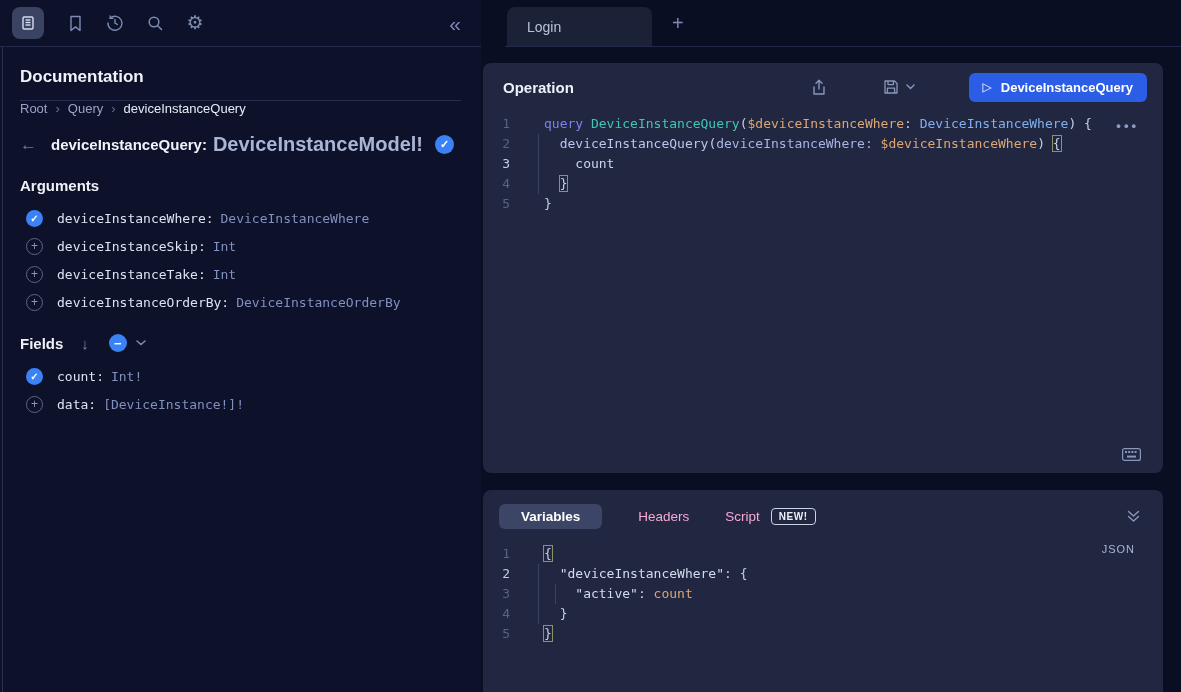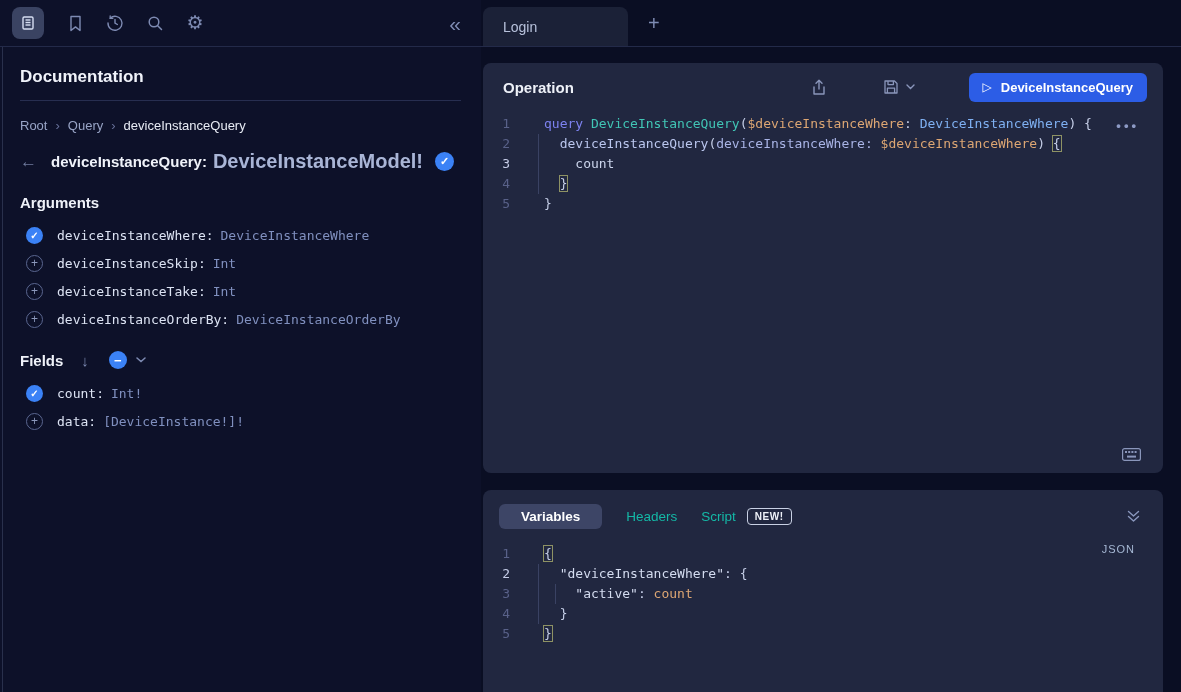--- a/index.html
+++ b/index.html
@@ -16,21 +16,21 @@
   .doc-header{height:47px;display:flex;align-items:center;padding:0 16px 0 12px;border-bottom:1px solid #232a49;box-sizing:border-box;}
   .icon-btn{width:32px;height:32px;border-radius:8px;background:#3a4362;display:flex;align-items:center;justify-content:center;}
   .hicon{width:18px;height:18px;display:flex;align-items:center;justify-content:center;margin-left:22px;color:#7e8bb3;}
   .hicon svg{display:block;}
   .gear-glyph{font-size:19px;line-height:18px;color:#7e8bb3;}
   .collapse{margin-left:auto;font-size:21px;color:#7e8bb3;line-height:1;padding-right:4px;}
 
   .doc-body{padding:16px 20px 0 20px;position:relative;}
   .doc-title{font-size:17px;font-weight:700;color:#f0f3fa;margin-top:4px;}
   .hr{height:1px;background:#272e50;margin-top:13px;}
-  .crumbs{margin-top:17px;font-size:13px;color:#98a4c6;display:flex;align-items:center;}
+  .crumbs{font-size:13px;color:#98a4c6;display:flex;align-items:center;}
   .crumbs .sep{color:#667099;padding:0 8px;font-size:13px;}
   .crumbs .cur{color:#e8ecf5;}
   .field-head{margin-top:17px;display:flex;align-items:center;height:22px;}
   .back{color:#6f7b9e;font-size:17px;margin-right:14px;line-height:1;}
   .fh-name{font-size:15px;font-weight:700;color:#f0f3fa;}
   .fh-type{font-size:20px;font-weight:700;color:#a9b5d6;margin-left:6px;}
   .chk{border-radius:50%;background:#3b82f6;color:#fff;display:flex;align-items:center;justify-content:center;font-weight:700;flex:none;}
   .chk.lg{width:19px;height:19px;font-size:11px;margin-left:12px;}
   .chk.sm{width:17px;height:17px;font-size:10px;}
   .pluso{width:17px;height:17px;box-sizing:border-box;border:1.5px solid #5a6690;border-radius:50%;color:#8b97ba;display:flex;align-items:center;justify-content:center;font-size:12px;line-height:1;flex:none;}
@@ -38,21 +38,21 @@
   .row{display:flex;align-items:center;height:20px;padding-left:6px;margin-top:8px;}
   .row.first{margin-top:14px;}
   .row .nm{margin-left:14px;font-size:13px;color:#dce3f3;}
   .row .tp{margin-left:7px;font-size:13px;color:#8090bf;}
   .fields-extra{display:flex;align-items:center;}
   .sort-down{margin-left:18px;color:#7e8bb3;font-size:15px;font-weight:400;}
   .minus-circle{margin-left:20px;width:18px;height:18px;border-radius:50%;background:#3b82f6;color:#fff;display:flex;align-items:center;justify-content:center;font-size:13px;font-weight:700;}
   .tiny-chev{margin-left:9px;display:flex;}
 
   
-  .tabbar{position:absolute;left:481px;top:0;right:0;height:47px;border-bottom:1px solid #232a49;display:flex;align-items:flex-end;padding-left:2px;box-sizing:border-box;}
+  .tabbar{position:absolute;left:505px;top:0;right:0;height:47px;border-bottom:1px solid #232a49;display:flex;align-items:flex-end;padding-left:2px;box-sizing:border-box;}
   .tab{border-radius:8px 8px 0 0;display:flex;align-items:center;font-size:14px;box-sizing:border-box;}
   .tab.login{width:145px;height:39px;background:#1b2137;color:#b8c2dc;padding:0 20px;}
   .tab.activetab{width:144px;height:41px;background:#0a0e23;border:1px solid #3d4566;border-bottom:none;color:#eef1f8;margin-left:5px;margin-bottom:-1px;padding:0 13px 0 23px;justify-content:space-between;}
   .tab .x{color:#aab4cf;font-size:13px;margin-left:8px;}
   .addtab{color:#7e8bb3;font-size:20px;margin-left:20px;margin-bottom:13px;line-height:1;}
 
   
   .op-panel{position:absolute;left:483px;top:63px;width:680px;height:410px;background:#212740;border-radius:8px;}
   .op-head{display:flex;align-items:center;padding:9px 16px 0 20px;height:30px;gap:38px;}
   .op-title{font-size:15px;font-weight:700;color:#eef1f8;}
@@ -81,21 +81,21 @@
   .tk.field{color:#bac6ee;}
   .tk.plain{color:#ccd5ec;}
   .tk.str{color:#d4dcf0;}
   .tk.bool{color:#dda673;}
   .tk.brk{outline:1px solid #8e9264;}
 
   
   .vars-panel{position:absolute;left:483px;top:490px;width:680px;height:202px;background:#212740;border-radius:8px 8px 0 0;}
   .vars-tabs{display:flex;align-items:center;padding:12px 22px 0 16px;height:28px;}
   .pill{background:#3d4566;border-radius:6px;padding:5px 22px;color:#fff;font-weight:700;font-size:13.5px;}
-  .bt-label{color:#14b8a6;font-size:13.5px;margin-left:24px;}
+  .bt-label{color:#f9a8d4;font-size:13.5px;margin-left:36px;}
   .new-badge{margin-left:11px;border:1px solid #c9d1e4;border-radius:4px;padding:2px 7px;font-size:10px;font-weight:700;color:#eef1f8;letter-spacing:.5px;}
   .dbl-chev{margin-left:auto;display:flex;}
   .json-label{position:absolute;top:53px;right:28px;font-size:11px;color:#a6b8d4;letter-spacing:1px;}
   .vars-panel .editor{margin-top:14px;}
 </style>
 </head>
 <body>
 
 <div class="doc-panel">
   <div class="doc-header">

